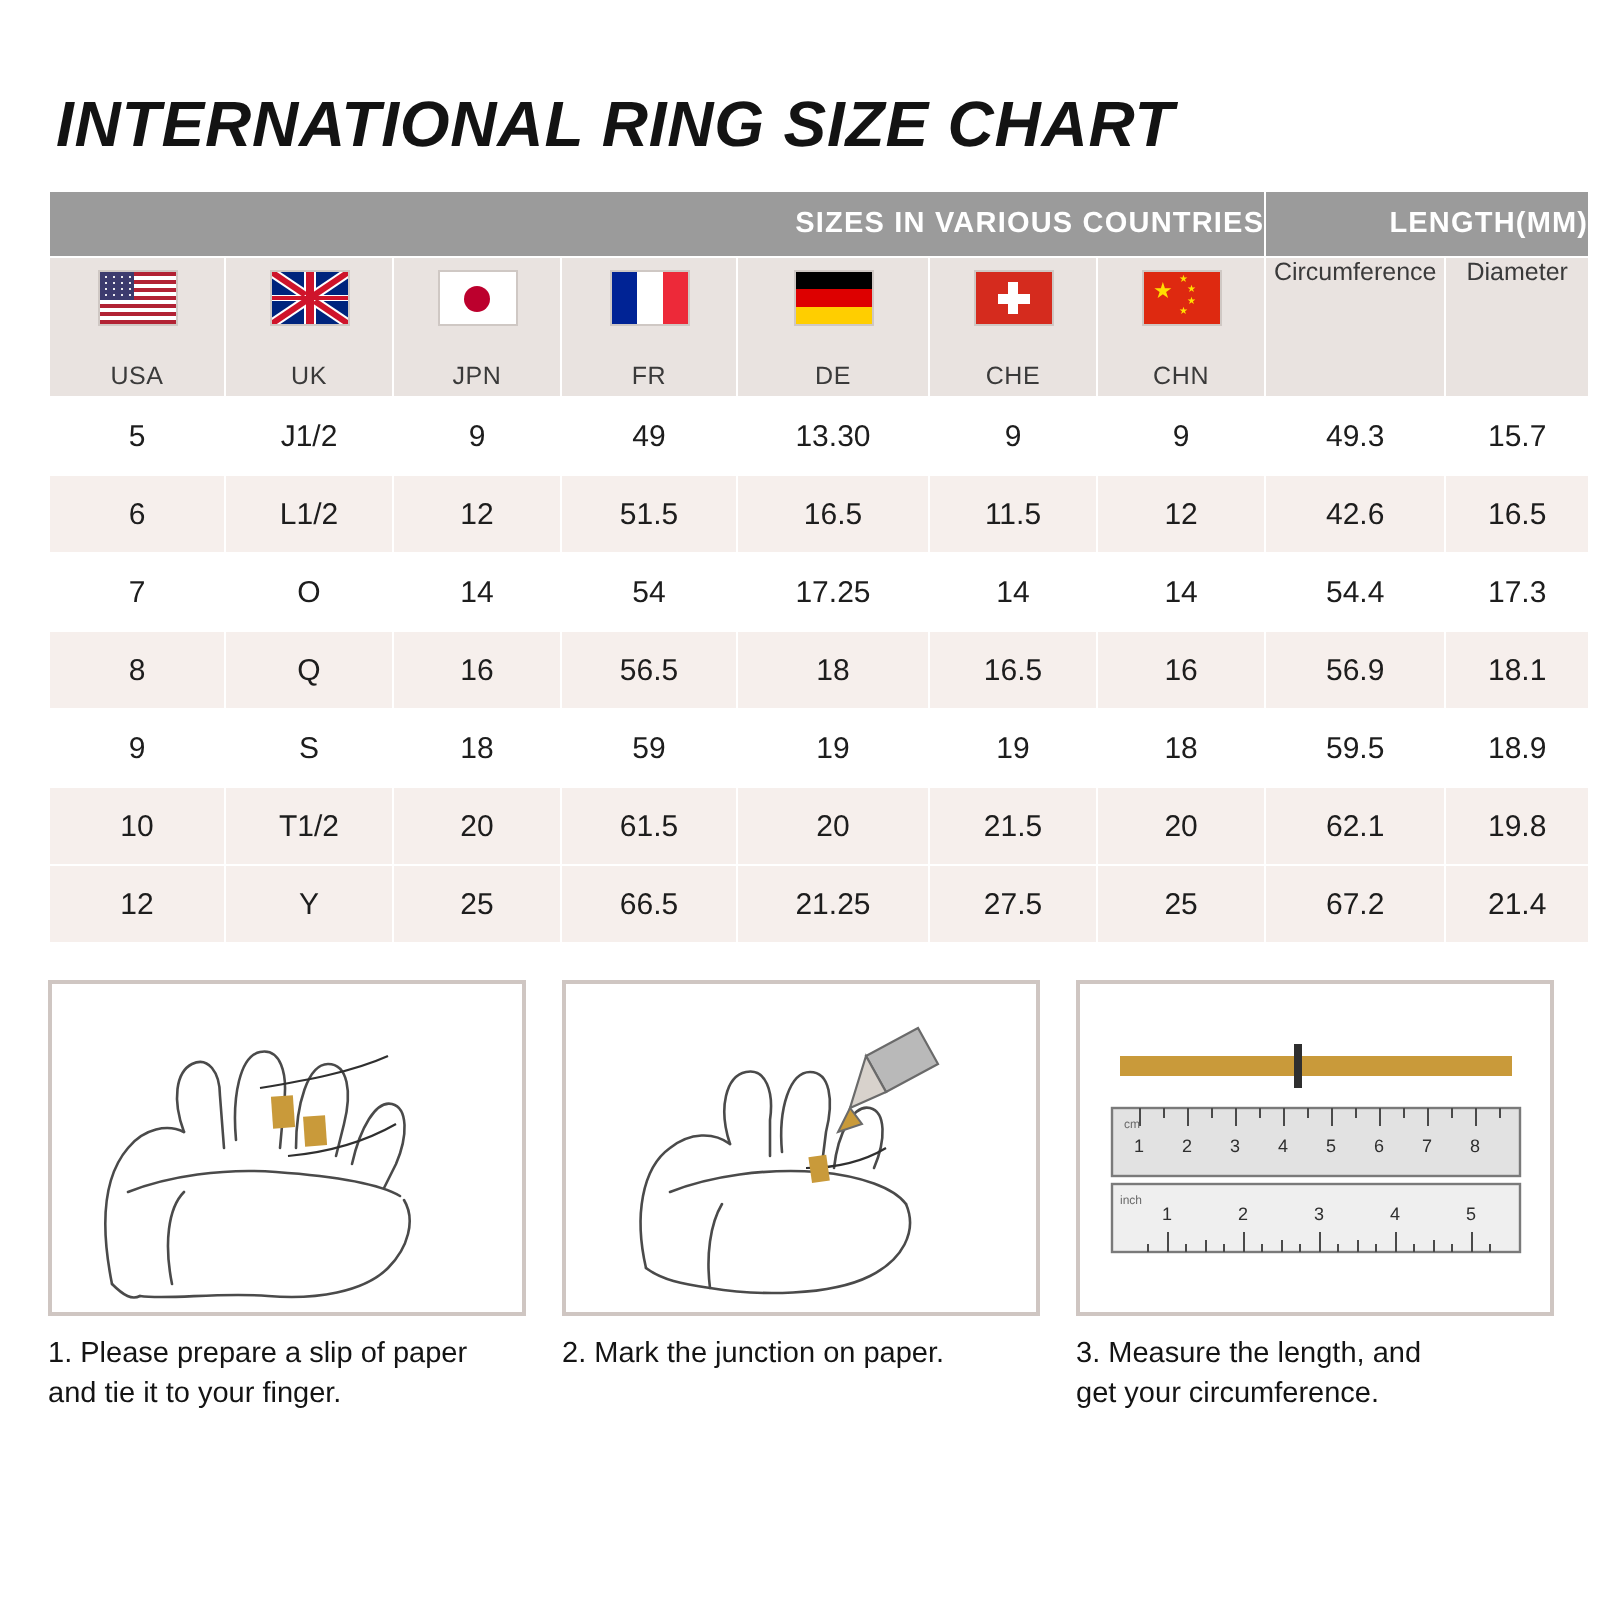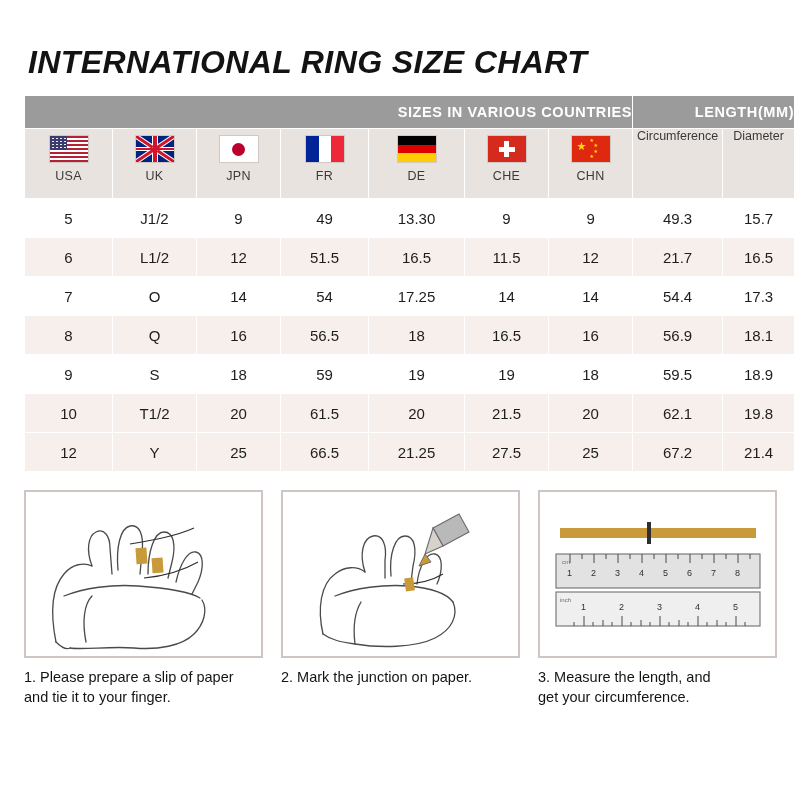--- a/index.html
+++ b/index.html
@@ -73,21 +73,21 @@
     width: 38px;
     height: 26px;
     border: 1px solid #cfc8c4;
     position: relative;
     overflow: hidden;
     background: #fff;
   }
   .cc {
     font-size: 12.5px;
     color: #3a3a3a;
-    margin-top: 6px;
+    margin-top: 18px;
     letter-spacing: 0.3px;
   }
   .lenhdr {
     background: #e9e3e0;
     height: 62px;
     vertical-align: bottom;
     text-align: center;
     font-size: 12.5px;
     color: #3a3a3a;
     padding-bottom: 7px !important;
@@ -296,21 +296,21 @@
         <td>15.7</td>
       </tr>
       <tr class="even">
         <td>6</td>
         <td>L1/2</td>
         <td>12</td>
         <td>51.5</td>
         <td>16.5</td>
         <td>11.5</td>
         <td>12</td>
-        <td>21.7</td>
+        <td>42.6</td>
         <td>16.5</td>
       </tr>
       <tr class="odd">
         <td>7</td>
         <td>O</td>
         <td>14</td>
         <td>54</td>
         <td>17.25</td>
         <td>14</td>
         <td>14</td>

